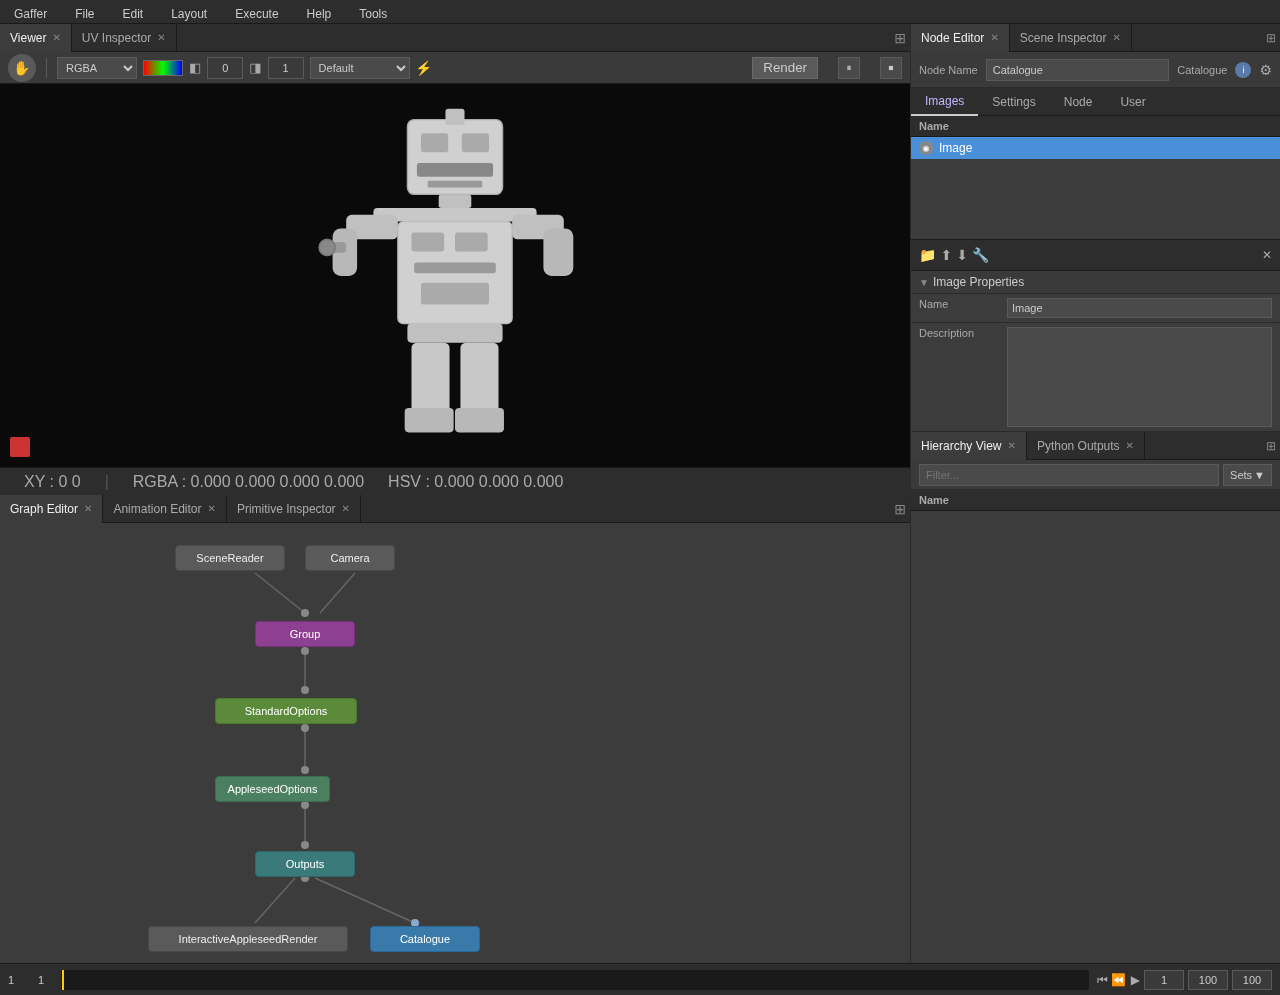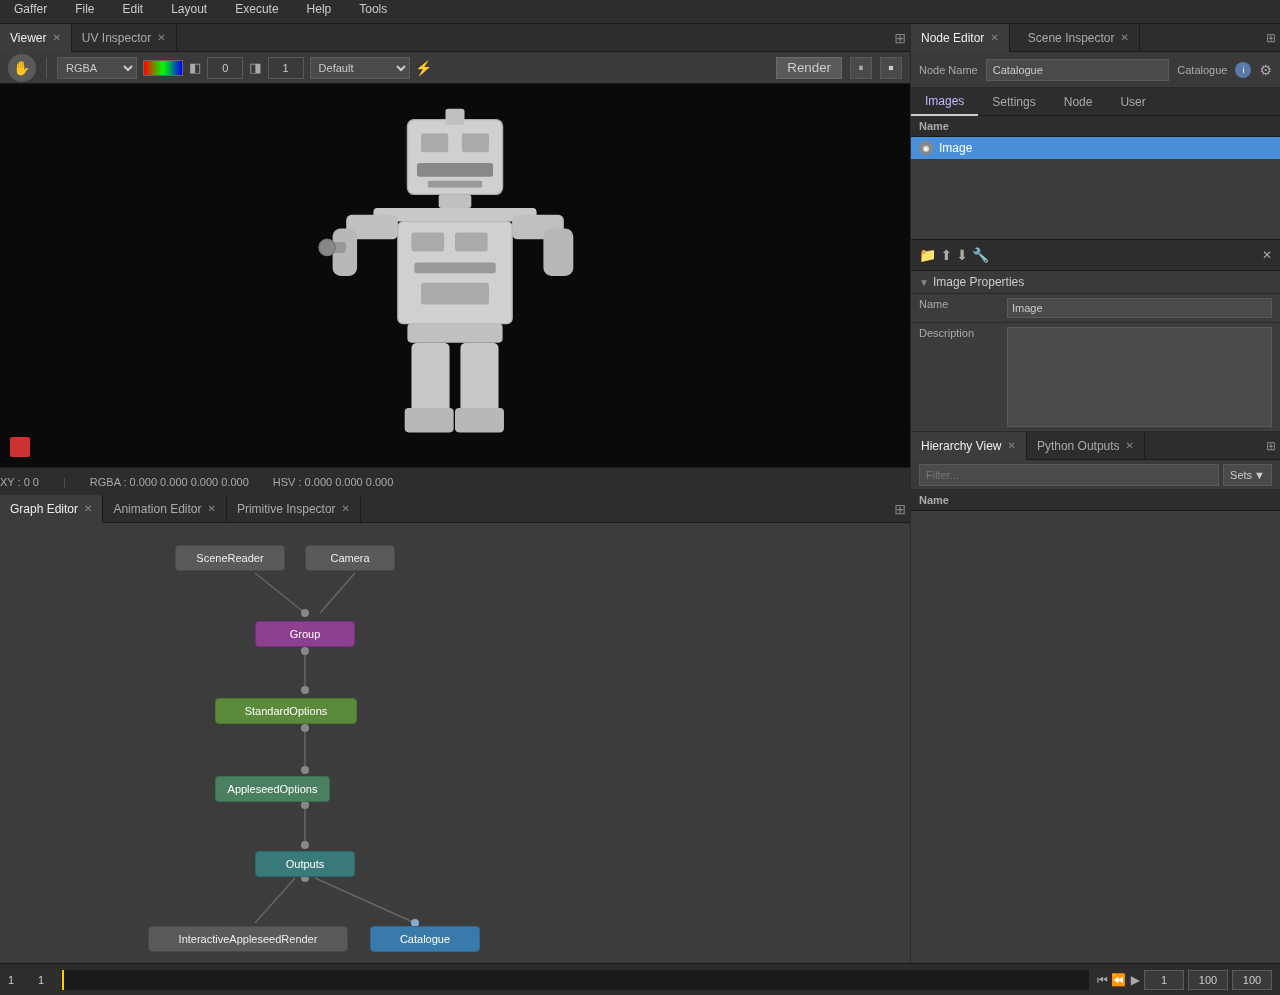--- a/index.html
+++ b/index.html
@@ -1,19 +1,19 @@
 <!DOCTYPE html>
 <html><head>
   <meta charset="utf-8">
   <style>
     * { box-sizing: border-box; margin: 0; padding: 0; }
     body { background: #3c3c3c; color: #ccc; font-family: Arial, sans-serif; font-size: 12px; width: 1280px; height: 995px; overflow: hidden; display: flex; flex-direction: column; }
 
     
-    .menu-bar { background: #2d2d2d; height: 24px; display: flex; align-items: flex-start; padding: 0 8px; gap: 16px; border-bottom: 1px solid #1a1a1a; flex-shrink: 0; }
+    .menu-bar { background: #2d2d2d; height: 24px; display: flex; align-items: flex-end; padding: 0 8px; gap: 16px; border-bottom: 1px solid #1a1a1a; flex-shrink: 0; }
     .menu-item { color: #ccc; cursor: pointer; font-size: 12px; padding: 2px 6px; }
 
     
     .main-area { display: flex; flex: 1; overflow: hidden; }
 
     
     .left-panel { display: flex; flex-direction: column; flex: 1; overflow: hidden; }
 
     
     .tab-bar { background: #2d2d2d; display: flex; align-items: center; height: 28px; border-bottom: 1px solid #1a1a1a; flex-shrink: 0; }
@@ -21,32 +21,32 @@
     .tab.active { background: #3c3c3c; color: #eee; }
     .tab-close { color: #888; font-size: 10px; cursor: pointer; }
     .tab-bar-end { margin-left: auto; display: flex; align-items: center; padding-right: 4px; }
     .grid-icon { color: #888; cursor: pointer; font-size: 14px; }
 
     
     .viewer-area { background: #1a1a1a; position: relative; flex: 1; overflow: hidden; display: flex; flex-direction: column; }
     .viewer-toolbar { background: #3a3a3a; height: 32px; display: flex; align-items: center; padding: 0 8px; gap: 6px; border-bottom: 1px solid #1a1a1a; flex-shrink: 0; }
     .viewer-canvas { flex: 1; background: #0a0a0a; position: relative; overflow: hidden; display: flex; align-items: center; justify-content: center; }
     .robot-svg { width: 340px; height: 340px; }
-    .viewer-status { background: #2d2d2d; height: 28px; display: flex; align-items: center; padding: 0 0; gap: 24px; font-size: 11px; color: #aaa; flex-shrink: 0; border-top: 1px solid #1a1a1a; }
+    .viewer-status { background: #2d2d2d; height: 28px; display: flex; align-items: center; padding: 0 24px; gap: 24px; font-size: 16px; color: #aaa; flex-shrink: 0; border-top: 1px solid #1a1a1a; }
     .viewer-overlay-icon { position: absolute; top: 10px; left: 10px; width: 28px; height: 28px; background: #5a5a5a; border-radius: 50%; display: flex; align-items: center; justify-content: center; cursor: pointer; color: #ccc; font-size: 14px; }
     .viewer-overlay-red { position: absolute; bottom: 60px; left: 10px; width: 20px; height: 20px; background: #cc3333; border-radius: 2px; }
 
     
     .select-box { background: #4a4a4a; border: 1px solid #5a5a5a; color: #ccc; height: 22px; padding: 0 4px; font-size: 11px; min-width: 80px; }
     .toolbar-separator { width: 1px; height: 20px; background: #5a5a5a; margin: 0 4px; }
     .channel-strip { display: flex; align-items: center; background: linear-gradient(to right, #f00, #0f0, #00f); width: 40px; height: 16px; border: 1px solid #666; }
     .num-input { background: #3a3a3a; border: 1px solid #5a5a5a; color: #ccc; height: 22px; width: 36px; text-align: center; font-size: 11px; }
 
     
-    .render-area { display: flex; align-items: center; gap: 8px; margin-left: auto; }
+    .render-area { display: flex; align-items: center; gap: 20px; margin-left: auto; }
     .render-btn { background: #5a5a5a; border: 1px solid #6a6a6a; color: #ccc; height: 22px; padding: 0 10px; cursor: pointer; }
     .render-small-btn { background: #4a4a4a; border: 1px solid #5a5a5a; color: #ccc; height: 22px; width: 22px; display: flex; align-items: center; justify-content: center; cursor: pointer; font-size: 10px; }
 
     
     .graph-editor { background: #3c3c3c; display: flex; flex-direction: column; flex-shrink: 0; overflow: hidden; }
     .graph-canvas { flex: 1; background: #3c3c3c; position: relative; overflow: hidden; min-height: 440px; }
 
     
     .node { position: absolute; border-radius: 4px; display: flex; align-items: flex-end; justify-content: center; font-size: 11px; color: #fff; cursor: pointer; padding: 6px 12px; border: 1px solid rgba(0,0,0,0.3); }
     .node-grey { background: #5a5a5a; border-color: #4a4a4a; color: #eee; }
@@ -57,21 +57,21 @@
     .node-blue { background: #3a7aaa; border-color: #2a6a9a; }
 
     
     .graph-svg { position: absolute; top: 0; left: 0; width: 100%; height: 100%; pointer-events: none; }
 
     
     .right-panel { width: 370px; display: flex; flex-direction: column; background: #3c3c3c; border-left: 1px solid #2a2a2a; flex-shrink: 0; }
 
     
     .node-editor { display: flex; flex-direction: column; flex-shrink: 0; }
-    .node-editor-header { background: #2d2d2d; display: flex; align-items: center; height: 28px; border-bottom: 1px solid #1a1a1a; gap: 8px; }
+    .node-editor-header { background: #2d2d2d; display: flex; align-items: center; height: 28px; border-bottom: 1px solid #1a1a1a; gap: 0; }
     .node-editor-title-row { background: #3a3a3a; display: flex; align-items: center; padding: 4px 8px; gap: 8px; border-bottom: 1px solid #2a2a2a; height: 36px; }
     .node-name-input { background: #4a4a4a; border: 1px solid #5a5a5a; color: #ccc; height: 22px; padding: 0 6px; font-size: 11px; flex: 1; }
     .node-type-label { color: #aaa; font-size: 11px; margin-left: auto; }
     .node-tabs { background: #2d2d2d; display: flex; align-items: center; height: 28px; border-bottom: 1px solid #1a1a1a; }
     .node-tab { padding: 0 14px; height: 28px; display: flex; align-items: center; color: #aaa; cursor: pointer; font-size: 12px; }
     .node-tab.active { color: #c4b5fd; border-bottom: 2px solid #ccc; }
 
     
     .images-list { background: #3c3c3c; }
     .list-header { background: #2d2d2d; padding: 4px 8px; font-size: 11px; color: #aaa; font-weight: bold; border-bottom: 1px solid #1a1a1a; }

